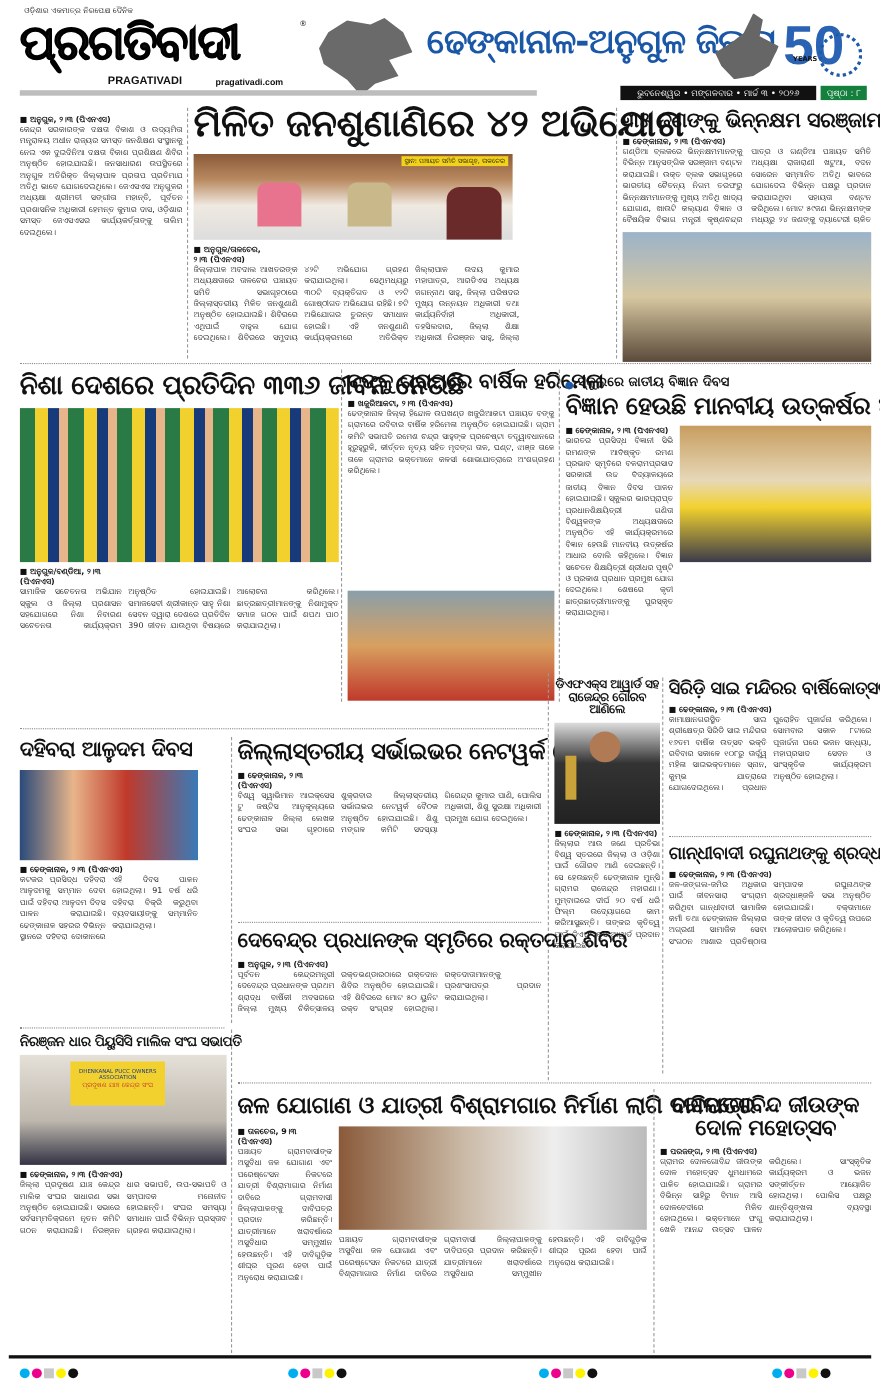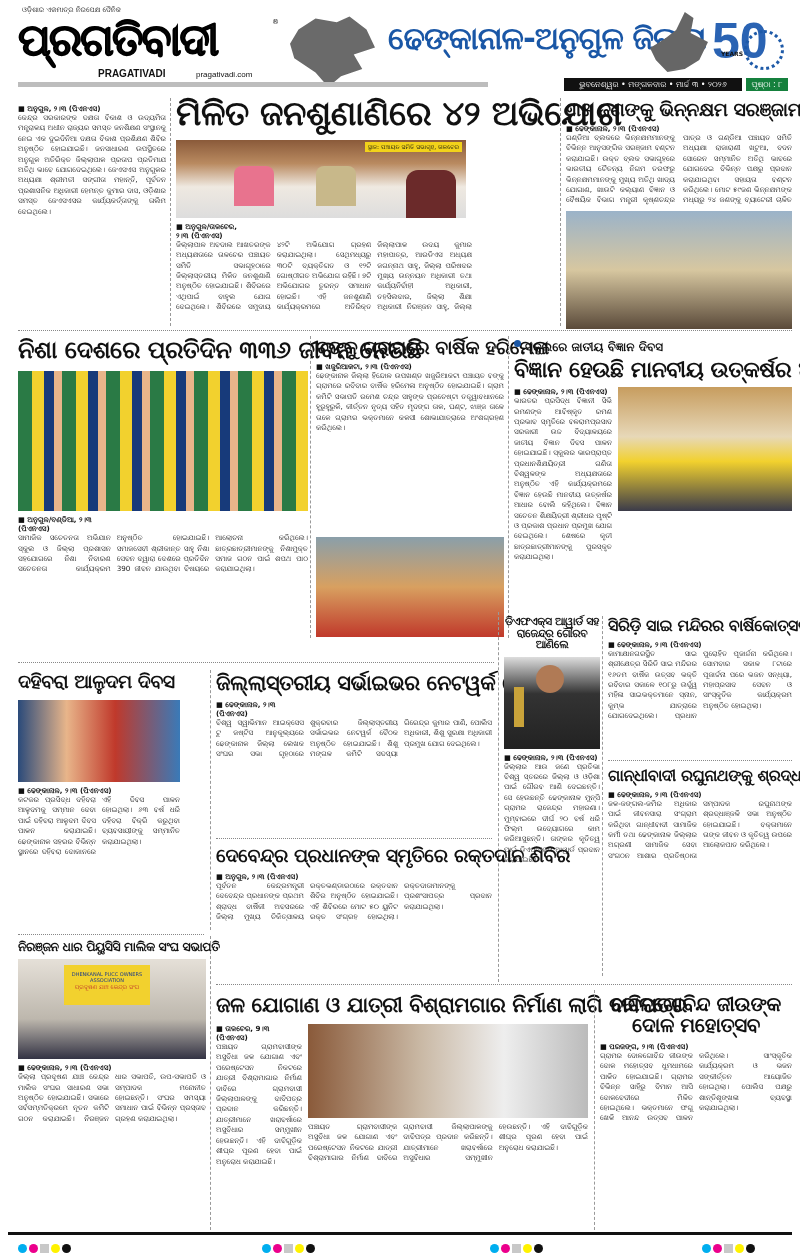--- a/index.html
+++ b/index.html
@@ -1,21 +1,21 @@
 <!DOCTYPE html>
 <html><head>
 <meta charset="utf-8">
 <style>
 *{box-sizing:border-box;margin:0;padding:0}
 body{width:800px;height:1260px;background:#fff;font-family:"DejaVu Sans",sans-serif;color:#111;position:relative;overflow:hidden}
 .abs{position:absolute}
 .masthead-tag{left:22px;top:6px;font-size:7px;color:#222}
 .logo{left:18px;top:16px;font-size:44px;font-weight:900;letter-spacing:-2px;color:#111;line-height:48px;-webkit-text-stroke:1px #000}
 .logo-en{left:98px;top:68px;font-size:10px;font-weight:bold;font-family:"Liberation Sans",sans-serif}
-.logo-url{left:196px;top:70px;font-size:8px;font-weight:normal;font-family:"Liberation Sans",sans-serif}
+.logo-url{left:196px;top:70px;font-size:8px;font-weight:bold;font-family:"Liberation Sans",sans-serif}
 .reg{left:272px;top:18px;font-size:7px}
 .map1{left:290px;top:15px;width:85px;height:72px;background:#6a6a6a;clip-path:polygon(10% 20%,30% 5%,55% 10%,70% 2%,90% 20%,100% 45%,75% 55%,85% 75%,60% 85%,45% 100%,30% 80%,5% 60%,0% 40%)}
 .district{left:388px;top:20px;font-size:31px;font-weight:bold;color:#1a57a6;letter-spacing:-1px}
 .map2{left:650px;top:12px;width:58px;height:60px;background:#666;clip-path:polygon(60% 0%,75% 10%,70% 35%,100% 50%,85% 80%,60% 95%,30% 100%,10% 80%,0% 60%,25% 45%,45% 30%)}
 .fifty{left:712px;top:12px;font-size:50px;font-weight:bold;color:#2a63b3;font-family:"Liberation Sans",sans-serif;line-height:58px}
 .emblem{left:744px;top:30px;width:40px;height:40px;border-radius:50%;border:3px dotted #1e5aa8}
 .years{left:721px;top:50px;font-size:6px;font-weight:bold}
 .rule-grey{left:18px;top:82px;width:470px;height:5px;background:#bdbdbd}
 .dateline{left:564px;top:78px;width:178px;height:13px;background:#111;color:#fff;font-size:8px;text-align:center;line-height:13px}
 .pageno{left:746px;top:78px;width:42px;height:13px;background:#15803d;color:#fff;font-size:8px;text-align:center;line-height:13px}
@@ -86,42 +86,42 @@
 
 <div class="abs" style="left:316px;top:338px;width:188px;height:300px">
   <div class="hl" style="font-size:19px;white-space:nowrap">ବଙ୍କୁ ଗ୍ରାମରେ ବାର୍ଷିକ ହରିମେଳା</div>
   <div class="byline" style="margin-top:4px">■ ଖଜୁରିଆକଟା, ୨।୩ (ପିଏନଏସ)</div>
   <div class="body" style="height:160px;overflow:hidden">ଢେଙ୍କାନାଳ ଜିଲ୍ଲା ହିନ୍ଦୋଳ ଉପଖଣ୍ଡ ଖଜୁରିଆକଟା ପଞ୍ଚାୟତ ବଙ୍କୁ ଗ୍ରାମରେ ରବିବାର ବାର୍ଷିକ ହରିମେଳା ଅନୁଷ୍ଠିତ ହୋଇଯାଇଛି। ଗ୍ରାମ କମିଟି ସଭାପତି ରମେଶ ଚନ୍ଦ୍ର ସାହୁଙ୍କ ପ୍ରଚେଷ୍ଟା ତତ୍ତ୍ୱାବଧାନରେ ହୁରୁହୁରୁଳି, କୀର୍ତ୍ତନ ନୃତ୍ୟ ସହିତ ମୃଦଙ୍ଗ ତାଳ, ଘଣ୍ଟ, ଝାଞ୍ଜ ତାଳେ ତାଳେ ଗ୍ରାମର ଭକ୍ତମାନେ କଳସୀ ଶୋଭାଯାତ୍ରାରେ ଅଂଶଗ୍ରହଣ କରିଥିଲେ।</div>
   <div class="photo" style="margin-top:6px;height:100px;background:linear-gradient(180deg,#8a9faa,#d8a060 50%,#c0392b)"></div>
 </div>
 <div class="abs vdiv" style="left:508px;top:336px;height:302px"></div>
 
 <div class="abs" style="left:514px;top:340px;width:278px;height:300px">
-  <div style="font-size:12px;font-weight:bold;display:flex;align-items:flex-start;gap:4px">
+  <div style="font-size:12px;font-weight:bold;display:flex;align-items:flex-end;gap:4px">
     <span style="width:7px;height:7px;border-radius:50%;background:#1a57a6;display:inline-block"></span>
     <span>ସ୍କୁଲରେ ଜାତୀୟ ବିଜ୍ଞାନ ଦିବସ</span>
   </div>
   <div class="hl" style="font-size:22px;white-space:nowrap;margin-top:4px">ବିଜ୍ଞାନ ହେଉଛି ମାନବୀୟ ଉତ୍କର୍ଷର ଆଧାର</div>
   <div style="display:flex;gap:6px;margin-top:6px">
     <div style="width:98px">
       <div class="byline">■ ଢେଙ୍କାନାଳ, ୨।୩ (ପିଏନଏସ)</div>
       <div class="body" style="height:236px;overflow:hidden">ଭାରତର ପ୍ରସିଦ୍ଧ ବିଜ୍ଞାନୀ ସିଭି ରମଣଙ୍କ ଆବିଷ୍କୃତ ରମଣ ପ୍ରଭାବ ସ୍ମୃତିରେ ବଳରାମପ୍ରସାଦ ସରକାରୀ ଉଚ୍ଚ ବିଦ୍ୟାଳୟରେ ଜାତୀୟ ବିଜ୍ଞାନ ଦିବସ ପାଳନ ହୋଇଯାଇଛି। ସ୍କୁଲର ଭାରପ୍ରାପ୍ତ ପ୍ରଧାନଶିକ୍ଷୟିତ୍ରୀ ଗଣିତା ବିଶ୍ୱଳଙ୍କ ଅଧ୍ୟକ୍ଷତାରେ ଅନୁଷ୍ଠିତ ଏହି କାର୍ଯ୍ୟକ୍ରମରେ ବିଜ୍ଞାନ ହେଉଛି ମାନବୀୟ ଉତ୍କର୍ଷର ଆଧାର ବୋଲି କହିଥିଲେ। ବିଜ୍ଞାନ ସଚେତନ ଶିକ୍ଷୟିତ୍ରୀ ଶ୍ରୀଧର ପୃଷ୍ଟି ଓ ପ୍ରକାଶ ପ୍ରଧାନ ପ୍ରମୁଖ ଯୋଗ ଦେଇଥିଲେ। ଶେଷରେ କୃତୀ ଛାତ୍ରଛାତ୍ରୀମାନଙ୍କୁ ପୁରସ୍କୃତ କରାଯାଇଥିଲା।</div>
     </div>
     <div class="photo" style="width:174px;height:124px;background:linear-gradient(180deg,#c79d5f,#e7d8b8 40%,#f2d12e 60%,#3b3b4a)"></div>
   </div>
 </div>
 
 <div class="abs hdiv" style="left:18px;top:662px;width:476px"></div>
 <div class="abs vdiv" style="left:498px;top:612px;height:370px"></div>
 
 <div class="abs" style="left:18px;top:672px;width:162px;height:255px">
   <div class="hl" style="font-size:19px;white-space:nowrap">ଦହିବରା ଆଳୁଦମ ଦିବସ</div>
   <div class="photo" style="margin-top:8px;height:82px;background:linear-gradient(90deg,#2a4a7a,#e8b58a 30%,#c0392b 60%,#3a7ab8)"></div>
   <div class="byline" style="margin-top:4px">■ ଢେଙ୍କାନାଳ, ୨।୩ (ପିଏନଏସ)</div>
-  <div class="body" style="height:125px;overflow:hidden;column-count:2;column-gap:6px">କଟକର ପ୍ରସିଦ୍ଧ ଦହିବରା ଆଳୁଦମକୁ ସମ୍ମାନ ଦେବା ପାଇଁ ଦହିବରା ଆଳୁଦମ ଦିବସ ପାଳନ କରାଯାଇଛି। ଢେଙ୍କାନାଳ ସହରର ବିଭିନ୍ନ ସ୍ଥାନରେ ଦହିବରା ଦୋକାନରେ ଏହି ଦିବସ ପାଳନ ହୋଇଥିଲା। ୬୩ ବର୍ଷ ଧରି ଦହିବରା ବିକ୍ରି କରୁଥିବା ବ୍ୟବସାୟୀଙ୍କୁ ସମ୍ମାନିତ କରାଯାଇଥିଲା।</div>
+  <div class="body" style="height:125px;overflow:hidden;column-count:2;column-gap:6px">କଟକର ପ୍ରସିଦ୍ଧ ଦହିବରା ଆଳୁଦମକୁ ସମ୍ମାନ ଦେବା ପାଇଁ ଦହିବରା ଆଳୁଦମ ଦିବସ ପାଳନ କରାଯାଇଛି। ଢେଙ୍କାନାଳ ସହରର ବିଭିନ୍ନ ସ୍ଥାନରେ ଦହିବରା ଦୋକାନରେ ଏହି ଦିବସ ପାଳନ ହୋଇଥିଲା। 91 ବର୍ଷ ଧରି ଦହିବରା ବିକ୍ରି କରୁଥିବା ବ୍ୟବସାୟୀଙ୍କୁ ସମ୍ମାନିତ କରାଯାଇଥିଲା।</div>
 </div>
 <div class="abs vdiv" style="left:210px;top:670px;height:260px"></div>
 
 <div class="abs" style="left:216px;top:672px;width:276px;height:160px">
   <div class="hl" style="font-size:21px;white-space:nowrap">ଜିଲ୍ଲାସ୍ତରୀୟ ସର୍ଭାଇଭର ନେଟୱର୍କ ବୈଠକ</div>
   <div class="byline" style="margin-top:6px;width:86px">■ ଢେଙ୍କାନାଳ, ୨।୩ (ପିଏନଏସ)</div>
   <div class="body" style="column-count:3;column-gap:6px;height:118px;overflow:hidden">ବିଶ୍ୱ ସ୍ୱାଭିମାନ ଆଇକ୍ସେସ ଟୁ ଜଷ୍ଟିସ ଆନୁକୂଲ୍ୟରେ ଢେଙ୍କାନାଳ ଜିଲ୍ଲା ଲେଖକ ସଂଘର ସଭା ଗୃହଠାରେ ଶୁକ୍ରବାର ଜିଲ୍ଲାସ୍ତରୀୟ ସର୍ଭାଇଭର ନେଟୱର୍କ ବୈଠକ ଅନୁଷ୍ଠିତ ହୋଇଯାଇଛି। ଶିଶୁ ମଙ୍ଗଳ କମିଟି ସଦସ୍ୟା ଗିରେନ୍ଦ୍ର କୁମାର ପାଣି, ପୋଲିସ ଅଧିକାରୀ, ଶିଶୁ ସୁରକ୍ଷା ଅଧିକାରୀ ପ୍ରମୁଖ ଯୋଗ ଦେଇଥିଲେ।</div>
 </div>
 
 <div class="abs hdiv" style="left:216px;top:838px;width:276px"></div>

